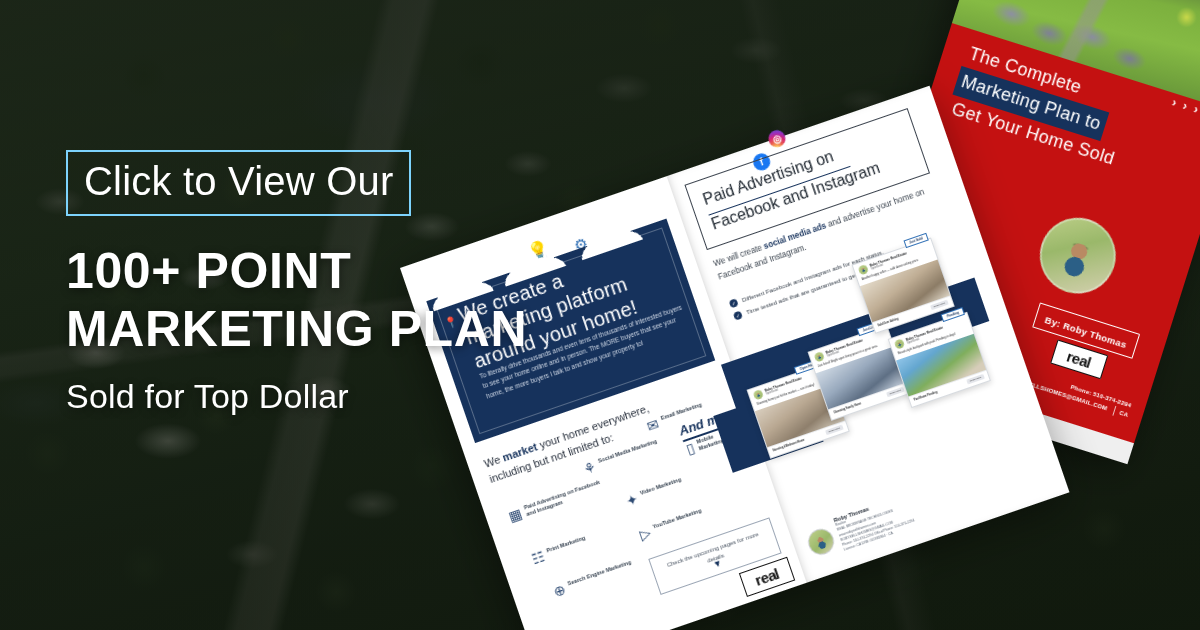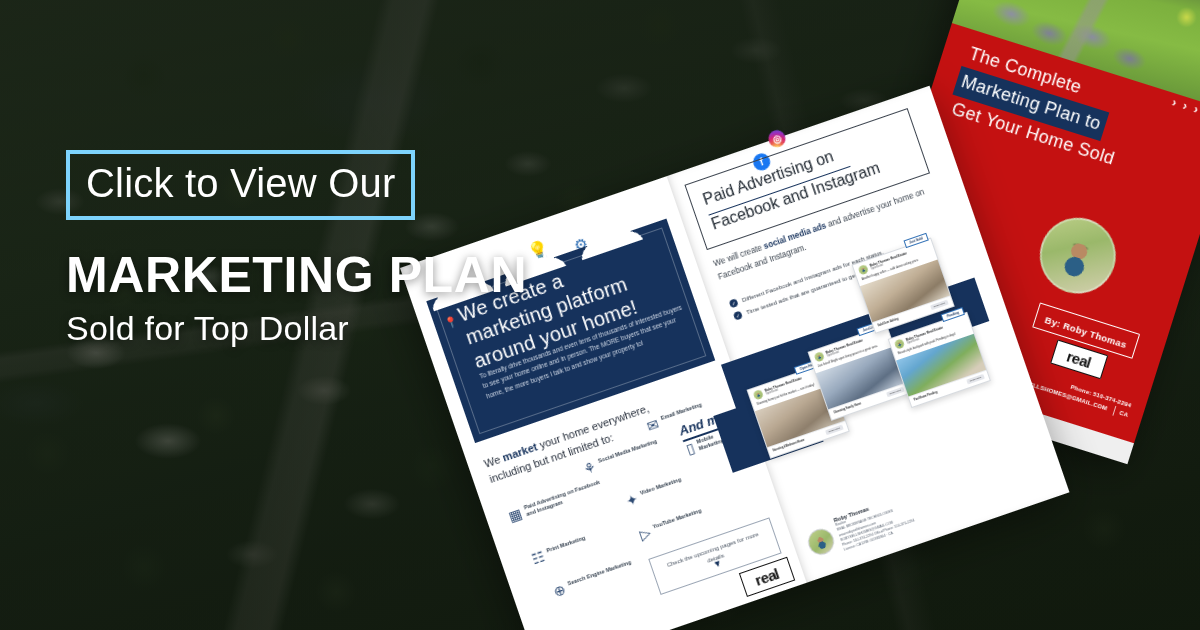--- a/index.html
+++ b/index.html
@@ -72,21 +72,21 @@
       radial-gradient(circle 30px at 60% 96%, rgba(48,68,36,.46), transparent 66%),
       radial-gradient(circle 36px at 76% 90%, rgba(36,58,30,.50), transparent 66%),
       radial-gradient(circle 32px at 92% 84%, rgba(46,66,34,.46), transparent 66%),
       linear-gradient(165deg, #2e4226 0%, #25381f 30%, #1e3019 58%, #16240f 100%);
     filter:saturate(.85);
   }
 
   
   #headline { position:absolute; left:66px; top:150px; width:470px; z-index:40; }
   #cta-box {
-    border:4px solid #7dd3fc; padding:9px 16px 13px 16px;
+    border:2px solid #7dd3fc; padding:9px 16px 13px 16px;
     display:inline-block; margin-bottom:26px;
   }
   #cta-box .cta-text {
     color:#fff; font-size:40px; font-weight:300; letter-spacing:.2px;
     line-height:1; white-space:nowrap;
   }
   .head-big {
     color:#fff; font-weight:700; font-size:50px; line-height:1.16;
     letter-spacing:.6px; text-transform:uppercase;
     text-shadow:0 2px 10px rgba(0,0,0,.45);
@@ -344,22 +344,23 @@
 </style>
 </head>
 <body>
 
 <div id="bg-photo"></div>
 
 <div id="headline">
   <div id="cta-box">
     <div class="cta-text">Click to View Our</div>
   </div>
+  <div class="head-big">100+ POINT</div>
   <div class="head-big">MARKETING PLAN</div>
-  <div class="head-sub" style="margin-top:2px">Sold for Top Dollar</div>
+  <div class="head-sub" style="margin-top:16px">Sold for Top Dollar</div>
 </div>
 
 <div id="cover-wrap">
   <div id="cover-page">
     <div id="cover-photo"></div>
     <div id="cover-red"></div>
 
     <div id="cover-chevrons">› › › ›</div>
 
     <div id="cover-title-wrap">

